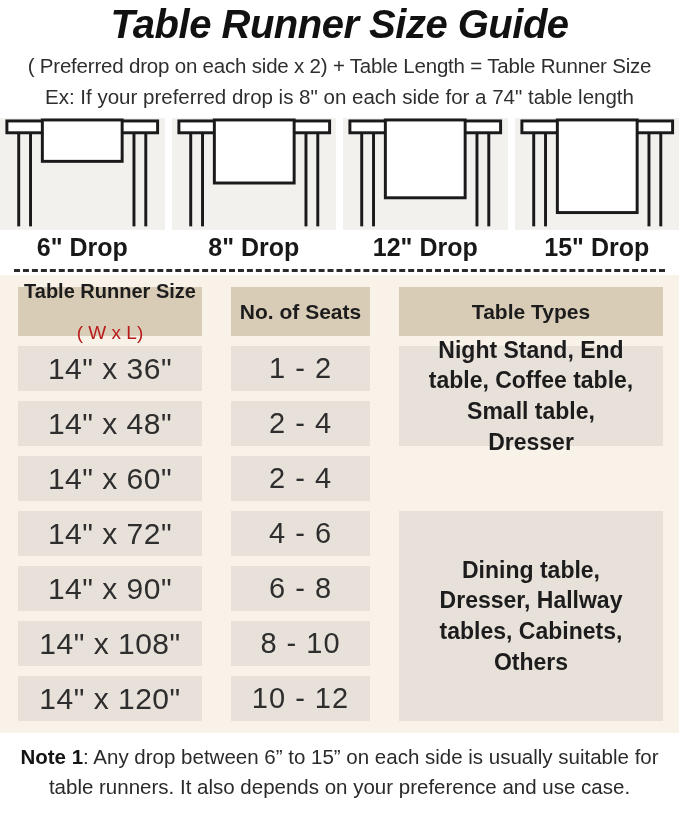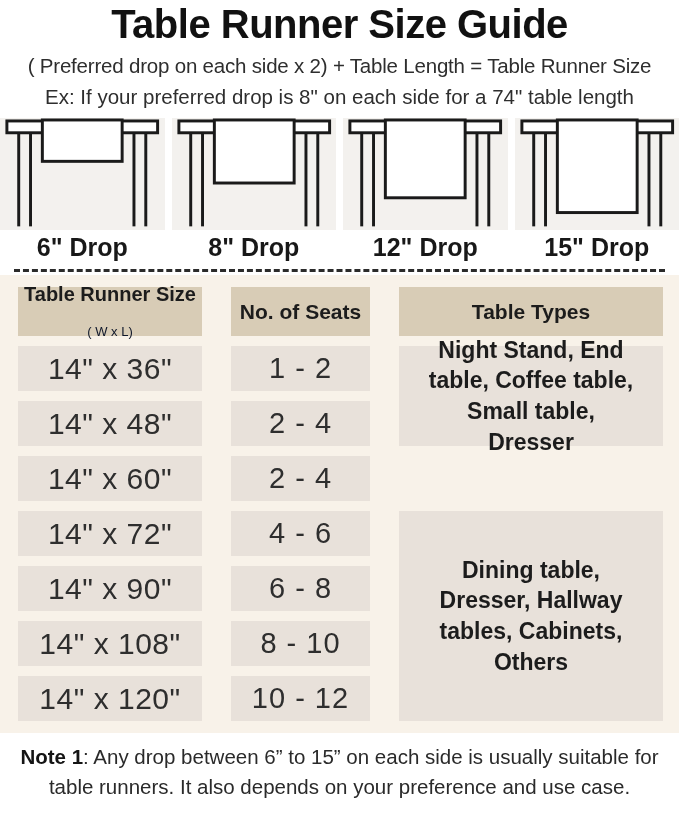--- a/index.html
+++ b/index.html
@@ -8,21 +8,21 @@
     background:#ffffff;
     font-family:"Liberation Sans",sans-serif;
     color:#1f1f1f;
     overflow:hidden;
   }
   
   .top{ text-align:center; }
   .title{
     margin:0;padding-top:1px;
     font-size:40px;font-weight:bold;letter-spacing:-0.5px;
-    color:#111;line-height:1.15;
+    color:#111;line-height:1.15;font-style:italic;
   }
   .formula{
     margin:7px 2px 2px;
     font-size:20.5px;color:#2e2e2e;letter-spacing:-0.2px;
   }
   .example{ margin:7px 0 0; font-size:20.5px;color:#2e2e2e; }
   .example + .example{ margin-top:5px; }
 
   
   .figures{
@@ -62,21 +62,21 @@
   }
   .cell{
     display:flex;flex-direction:column;
     align-items:center;justify-content:center;
     text-align:center;
     gap:20px;
   }
   .hdr{ background:#d8ccb6; }
   .dat{ background:#e8e1da; }
   .h-title{ font-size:20px;font-weight:bold;color:#1c1c1c;line-height:1.1; }
-  .h-sub{ font-size:13px;color:#0f172a;line-height:1.15; }
+  .h-sub{ font-size:19px;color:#b91c1c;line-height:1.15; }
   .h-big{ font-size:21px;font-weight:bold;color:#1c1c1c;text-align:center; }
   .v-size{ font-size:30px;color:#2e2e2e;letter-spacing:0.5px; }
   .v-seat{ font-size:29px;color:#2e2e2e;letter-spacing:1px; }
   .v-type{ font-size:23px;font-weight:bold;color:#1c1c1c;line-height:1.33;padding:0 24px; }
   .hc1{grid-area:1/1/2/2} .hc2{grid-area:1/2/2/3} .hc3{grid-area:1/3/2/4}
   .s1{grid-area:2/1} .s2{grid-area:3/1} .s3{grid-area:4/1} .s4{grid-area:5/1}
   .s5{grid-area:6/1} .s6{grid-area:7/1} .s7{grid-area:8/1}
   .n1{grid-area:2/2} .n2{grid-area:3/2} .n3{grid-area:4/2} .n4{grid-area:5/2}
   .n5{grid-area:6/2} .n6{grid-area:7/2} .n7{grid-area:8/2}
   .tg1{grid-area:2/3/4/4}

